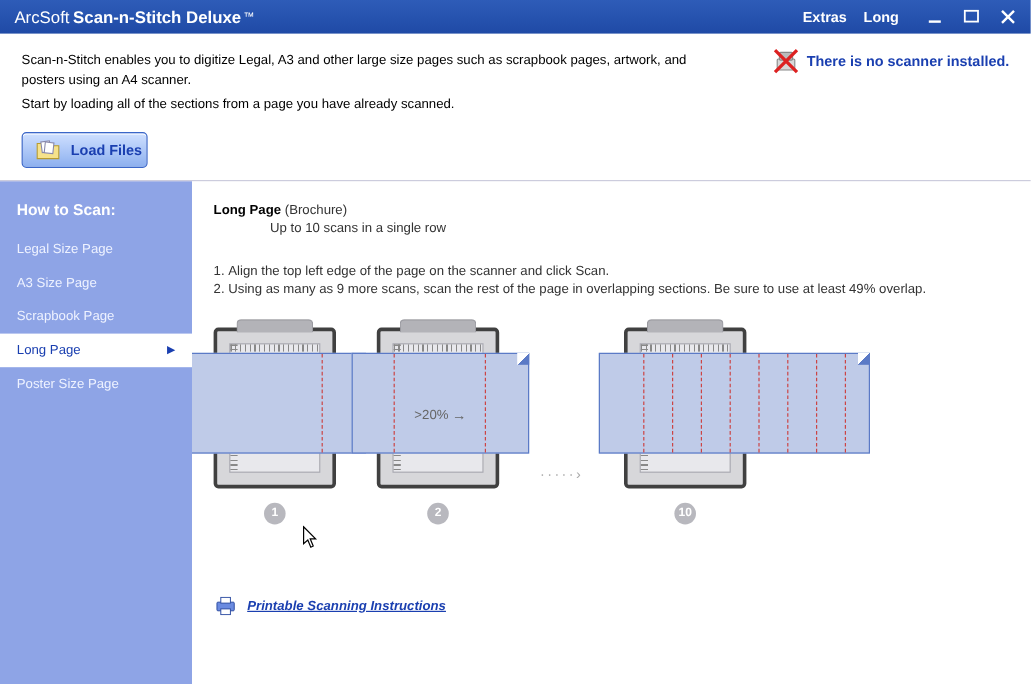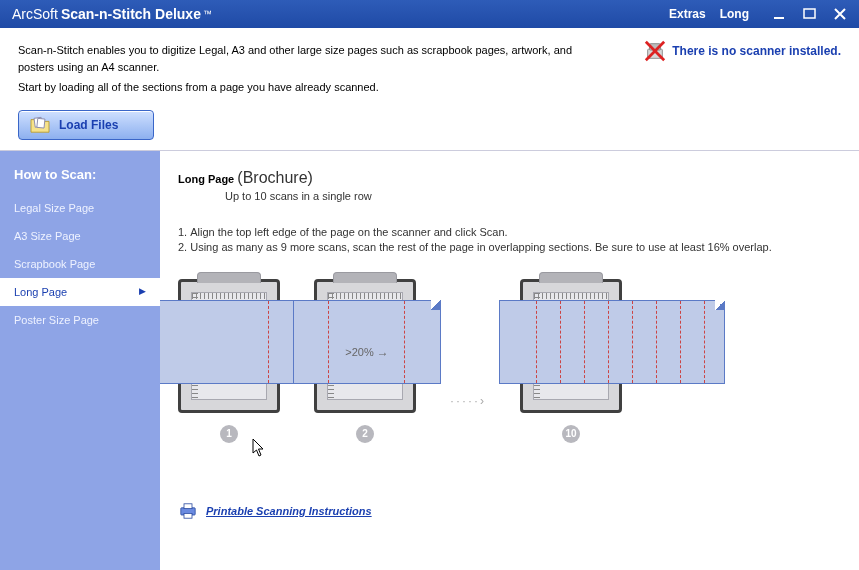--- a/index.html
+++ b/index.html
@@ -12,34 +12,34 @@
 .titlebar .spacer { flex: 1; }
 .titlebar .menu-item { color: #fff; font-size: 12px; margin-right: 14px; cursor: pointer; font-weight: bold; }
 .winbtns { display: flex; gap: 8px; margin-left: 6px; }
 .winbtn { width: 22px; height: 18px; display: flex; align-items: center; justify-content: center; color: #fff; cursor: pointer; }
 
 .intro-area { padding: 14px 18px 10px 18px; position: relative; border-bottom: 1px solid #ccd; }
 .intro-area p { color: #000; font-size: 11px; line-height: 1.5; max-width: 590px; }
 .warning { position: absolute; right: 18px; top: 12px; display: flex; align-items: center; gap: 6px; color: #1a3fb0; font-weight: bold; font-size: 12px; }
 .warning svg { width: 22px; height: 22px; }
 
-.loadbtn { margin-top: 14px; display: inline-flex; align-items: center; gap: 8px; background: linear-gradient(#cfe0ff, #8db0ef); border: 1px solid #3a66c8; border-radius: 4px; padding: 5px 35px 5px 10px; color: #1a3fb0; font-weight: bold; font-size: 12px; cursor: pointer; box-shadow: inset 0 1px 0 #fff; }
+.loadbtn { margin-top: 14px; display: inline-flex; align-items: center; gap: 8px; background: linear-gradient(#cfe0ff, #8db0ef); border: 1px solid #3a66c8; border-radius: 4px; padding: 5px 4px 5px 10px; color: #1a3fb0; font-weight: bold; font-size: 12px; cursor: pointer; box-shadow: inset 0 1px 0 #fff; }
 .loadicon { width: 22px; height: 18px; }
 
 .body-row { display: flex; height: calc(100% - 28px - 120px); }
 
 .sidebar { width: 160px; background: #8ea4e6; color: #fff; display: flex; flex-direction: column; padding-top: 6px; }
 .sidebar h3 { font-size: 13px; font-weight: bold; padding: 10px 14px 12px; }
 .sidebar-item { padding: 8px 14px; font-size: 11px; font-weight: normal; cursor: pointer; color: #eef2ff; }
 .sidebar-item.active { background: #fff; color: #1a3fb0; position: relative; }
 .sidebar-item .chev { float: right; color: #1a3fb0; font-size: 9px; }
 
 .main { flex: 1; background: #fff; padding: 18px 18px 8px 18px; overflow: auto; }
 .main h4 { display: inline; font-size: 11px; font-weight: bold; }
-.subtype { font-size: 16px; color: #333; }
+.subtype { font-size: 11px; color: #333; }
 .subline { font-size: 11px; color: #333; margin-top: 3px; margin-left: 47px; }
 .steps { margin-top: 24px; }
 .steps li { font-size: 11px; color: #333; margin-bottom: 3px; list-style-position: inside; }
 
 .diagrams { display: flex; gap: 34px; margin-top: 26px; align-items: flex-start; }
 .diagram { display: flex; flex-direction: column; align-items: center; position: relative; }
 .scanner { width: 102px; height: 134px; background: #d7d7da; border: 3px solid #404040; border-radius: 4px; position: relative; }
 .scanner::before { content: ""; position: absolute; top: -10px; left: 16px; right: 16px; height: 10px; background: #b3b3b8; border: 1px solid #9a9aa0; border-bottom: none; border-radius: 4px 4px 0 0; }
 .bed { position: absolute; top: 10px; left: 10px; right: 10px; bottom: 10px; background: #e8e8ec; border: 1px solid #a8a8b0; }
 .ruler-v { position: absolute; top: 0; bottom: 0; left: 0; width: 6px; background: repeating-linear-gradient(to bottom, #888, #888 1px, transparent 1px, transparent 4px); }
@@ -131,21 +131,21 @@
 
   <div class="main">
     <div>
       <h4>Long Page</h4>
       <span class="subtype">(Brochure)</span>
     </div>
     <div class="subline">Up to 10 scans in a single row</div>
 
     <ol class="steps">
       <li>Align the top left edge of the page on the scanner and click Scan.</li>
-      <li>Using as many as 9 more scans, scan the rest of the page in overlapping sections. Be sure to use at least 16% overlap.</li>
+      <li>Using as many as 9 more scans, scan the rest of the page in overlapping sections. Be sure to use at least 49% overlap.</li>
     </ol>
 
     <div class="diagrams">
       <div class="diagram">
         <div class="scanner">
           <div class="bed">
               <div class="ruler-v"></div>
               <div class="ruler-h"></div>
             </div>
           <div class="page p1">

